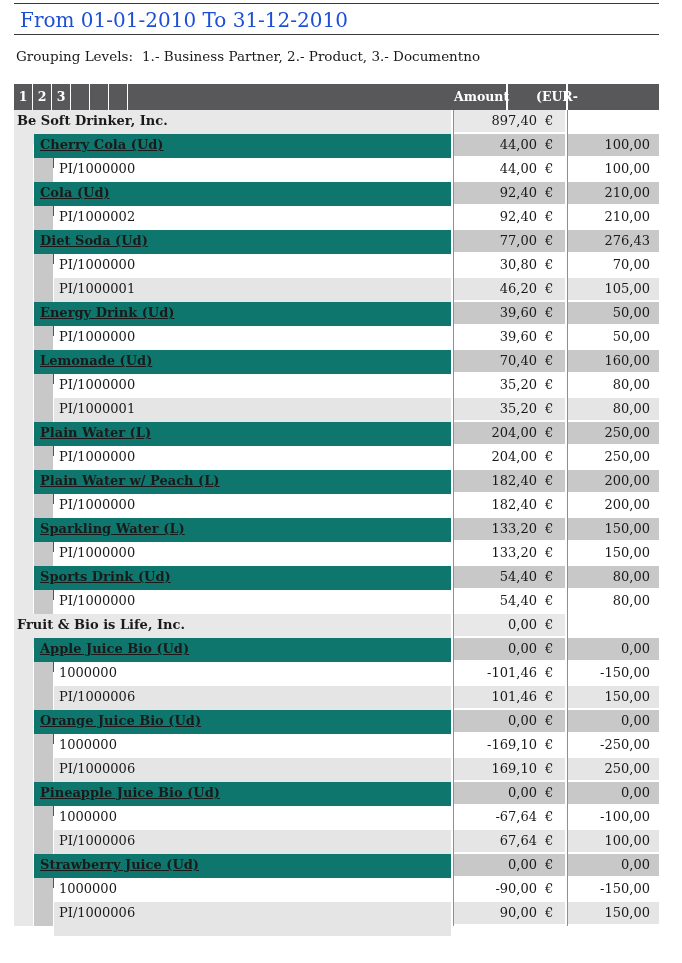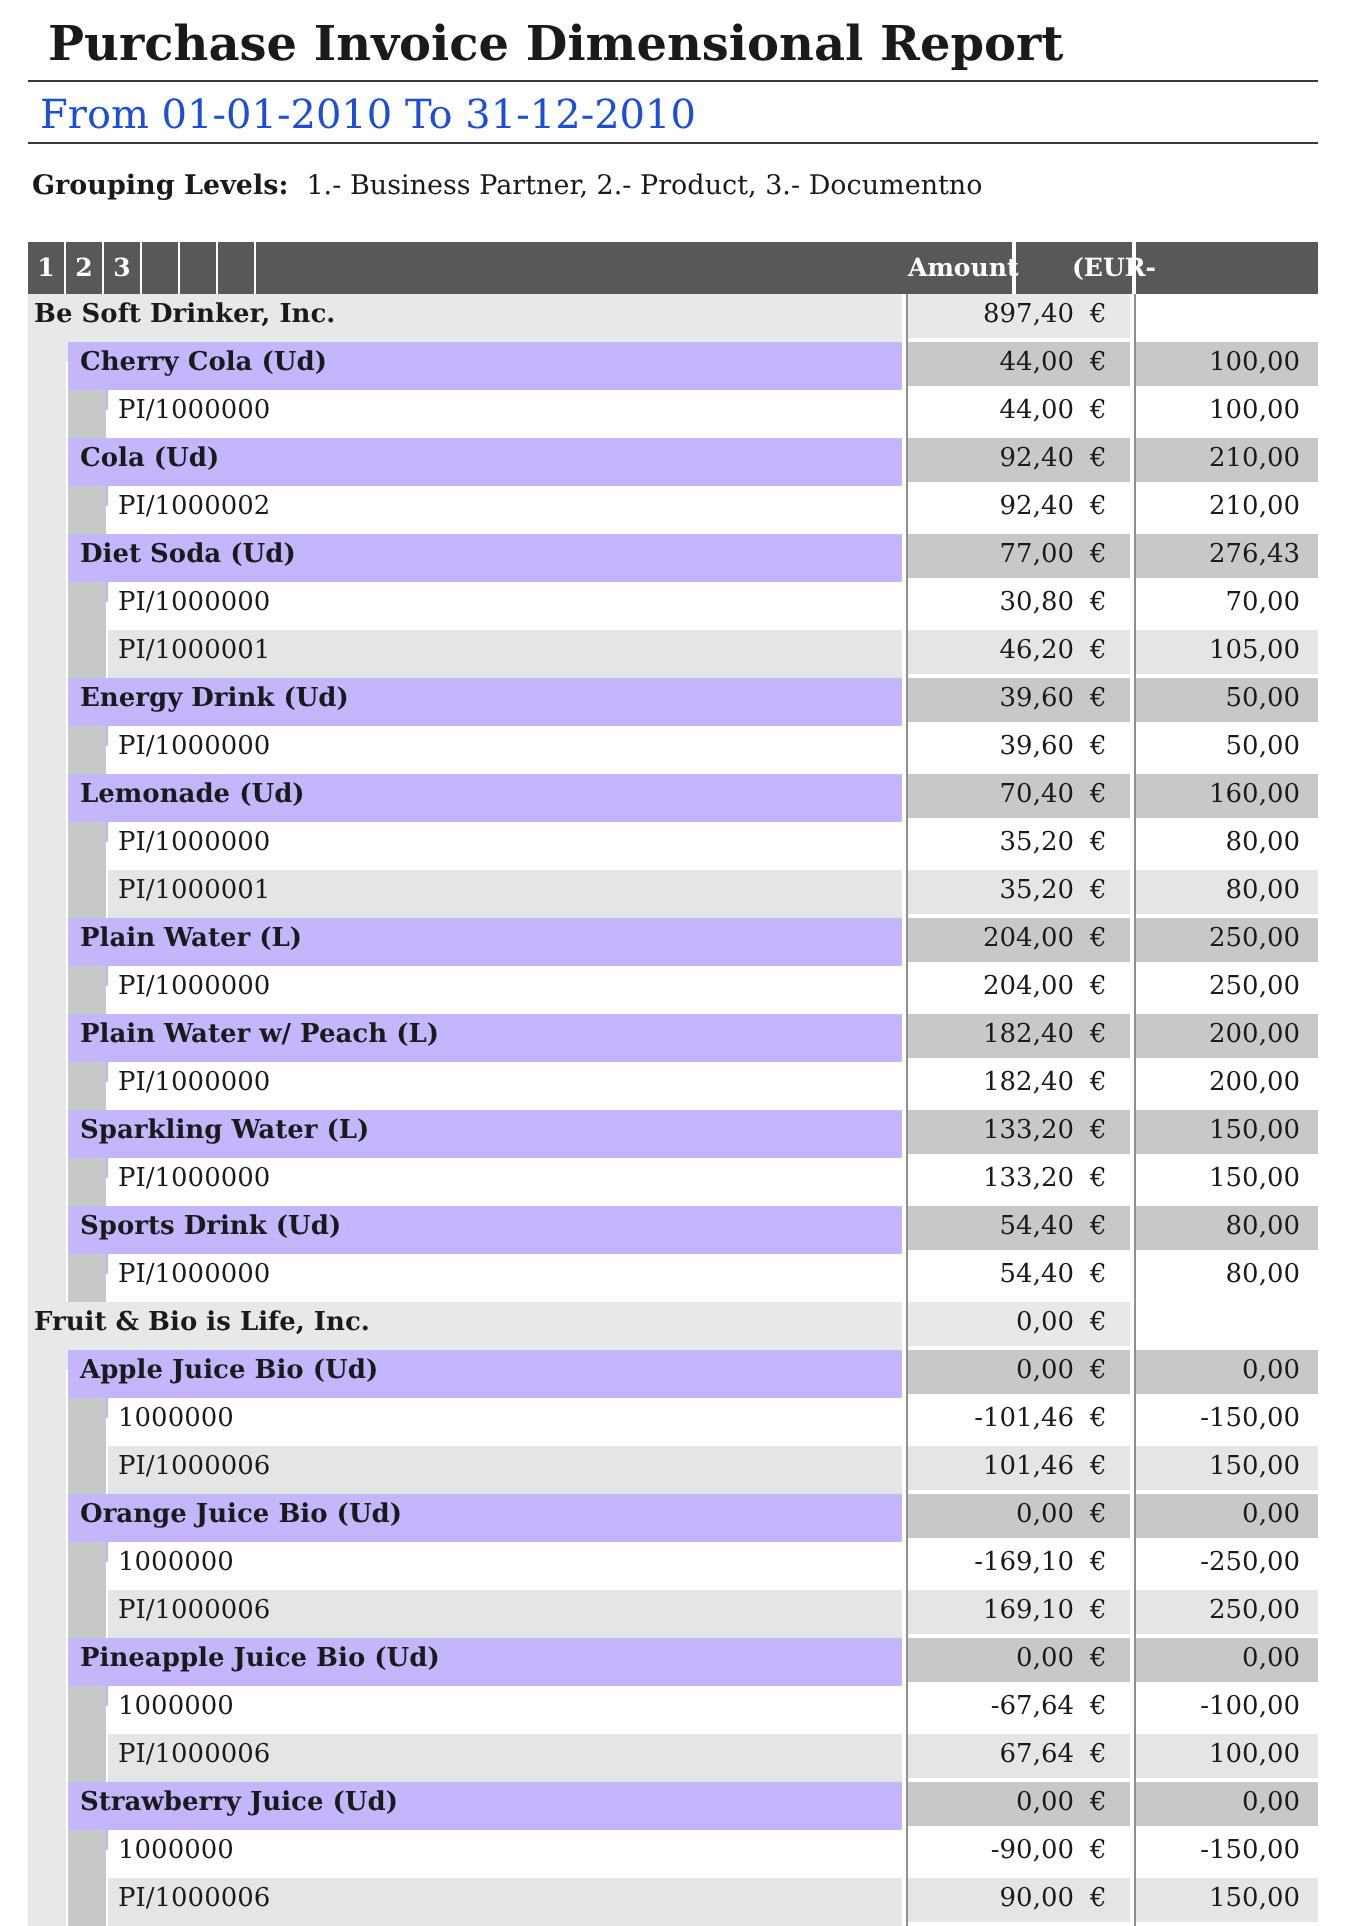--- a/index.html
+++ b/index.html
@@ -35,21 +35,21 @@
     white-space: nowrap;
   }
   .rule2 { border-bottom: 1px solid #3a3a3a; margin-top: 2px; }
   .grouping {
     margin-top: 13px;
     font-size: 13.5px;
     line-height: 17px;
     padding-left: 2px;
     white-space: nowrap;
   }
-  .grouping .glabel { font-weight: bold; }
+  .grouping .glabel { font-weight: normal; }
   .grouping .gvalue { margin-left: 9px; }
 
   
   .thead {
     margin-top: 19px;
     display: flex;
     height: 26px;
     background: #58585a;
     color: #ffffff;
     font-weight: bold;
@@ -74,21 +74,21 @@
   .namewrap { width: 437px; height: 24px; position: relative; }
   .strip { position: absolute; top: 0; height: 24px; width: 19px; }
   .s1 { left: 0; background: #e8e8e8; }
   .s2 { left: 20px; background: #c8c8c8; }
   .name {
     position: absolute; top: 0; height: 34px; line-height: 22px;
     left: 0; right: 0;
     white-space: nowrap; overflow: hidden;
   }
   .lvl1 .name { left: 0; padding-left: 3px; background: #e8e8e8; font-weight: bold; }
-  .lvl2 .name { left: 20px; padding-left: 6px; background: #c4b5fd; font-weight: bold; }
+  .lvl2 .name { left: 20px; padding-left: 6px; background: #0f766e; font-weight: bold; text-decoration: underline; }
   .lvl3 .name { left: 40px; padding-left: 5px; background: #ffffff; }
   .lvl3.shade .name { background: #e5e5e5; }
 
   .vsep {
     width: 3px; height: 24px;
     background: linear-gradient(to right, #ffffff 0, #ffffff 2px, #8f8f8f 2px, #8f8f8f 3px);
   }
   .amt {
     width: 111px; height: 22px; line-height: 22px;
     display: flex; padding-right: 10px;
@@ -104,21 +104,20 @@
   .lvl2 .amt, .lvl2 .qty { background: #c8c8c8; }
   .lvl3 .amt, .lvl3 .qty { background: #ffffff; }
   .lvl3.shade .amt, .lvl3.shade .qty { background: #e5e5e5; align-items: center; }
 </style>
 </head>
 <body>
 
 <div class="page">
   <div class="content">
 
-    <h1 class="title">Purchase Invoice Dimensional Report</h1>
     <div class="rule1"></div>
 
     <div class="subtitle">From 01-01-2010 To 31-12-2010</div>
     <div class="rule2"></div>
 
     <div class="grouping">
       <span class="glabel">Grouping Levels:</span><span class="gvalue">1.- Business Partner, 2.- Product, 3.- Documentno</span>
     </div>
 
     <div class="thead">

